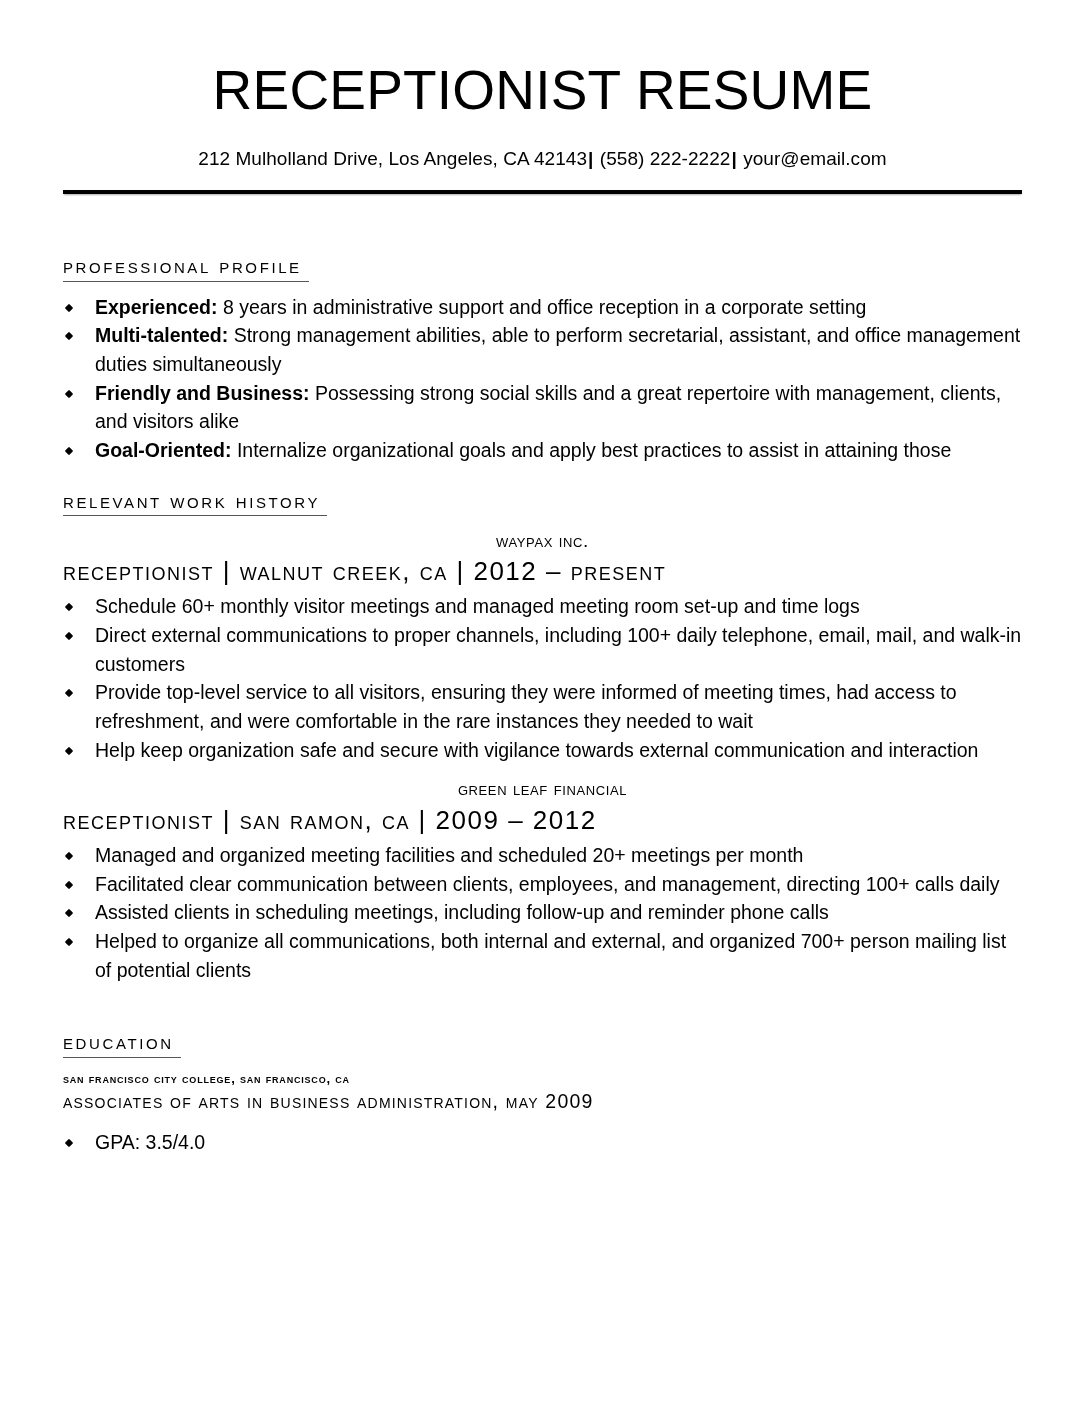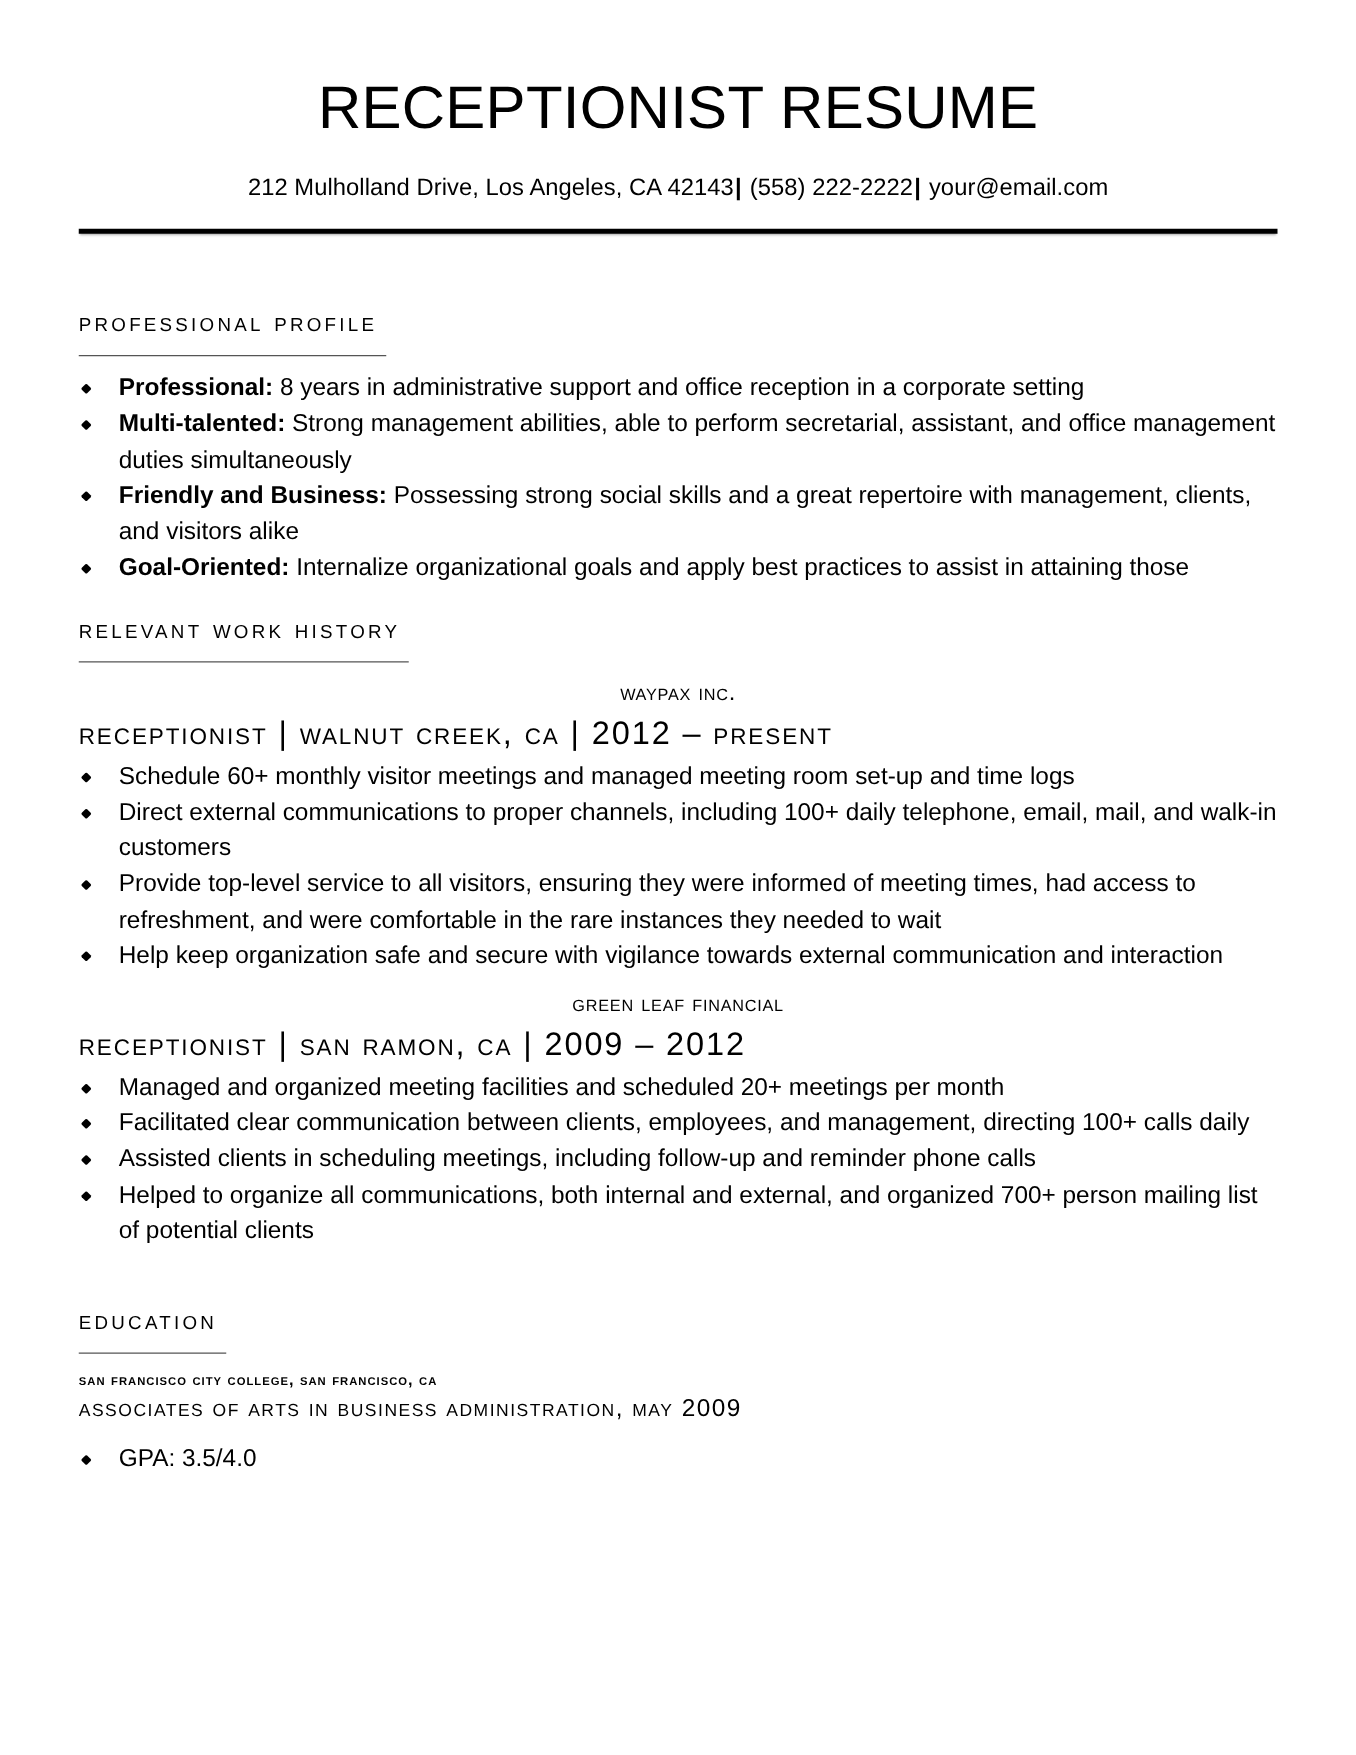--- a/index.html
+++ b/index.html
@@ -21,21 +21,21 @@
     box-sizing: border-box;
     overflow: hidden;
   }
 
   
   .doc-header {
     padding-top: 62px;
     text-align: center;
   }
   .doc-title {
-    font-size: 48px;
+    font-size: 55px;
     font-weight: 400;
     letter-spacing: 0.2px;
     line-height: 1.05;
     margin: 0;
     white-space: nowrap;
   }
   .contact-line {
     margin-top: 27px;
     font-size: 19px;
     font-weight: 400;
@@ -64,21 +64,21 @@
   .section { margin-bottom: 0; }
 
   .section-heading {
     display: inline-block;
     font-size: 21px;
     font-weight: 400;
     font-variant: small-caps;
     text-transform: lowercase;
     letter-spacing: 2.6px;
     border-bottom: 1.4px solid #555;
-    padding-bottom: 13px;
+    padding-bottom: 2px;
     padding-right: 7px;
     margin: 0;
     line-height: 1.15;
   }
 
   
   ul.bullets {
     list-style: none;
     margin: 11px 0 0 0;
     padding: 0;
@@ -166,21 +166,21 @@
 
   <div class="rule-wrap">
     <div class="rule"></div>
   </div>
 
   <div class="content">
 
     <div class="section section-profile">
       <div class="section-heading">Professional Profile</div>
       <ul class="bullets" id="profile-list">
-          <li><span class="lead">Professional:</span><span> 8 years in administrative support and office reception in a corporate setting</span></li>
+          <li><span class="lead">Experienced:</span><span> 8 years in administrative support and office reception in a corporate setting</span></li>
           <li><span class="lead">Multi-talented:</span><span> Strong management abilities, able to perform secretarial, assistant, and office management duties simultaneously</span></li>
           <li><span class="lead">Friendly and Business:</span><span> Possessing strong social skills and a great repertoire with management, clients, and visitors alike</span></li>
           <li><span class="lead">Goal-Oriented:</span><span> Internalize organizational goals and apply best practices to assist in attaining those</span></li>
         </ul>
     </div>
 
     <div class="section section-work">
       <div class="section-heading">Relevant Work History</div>
       <div id="work-list">
           <div class="job">

